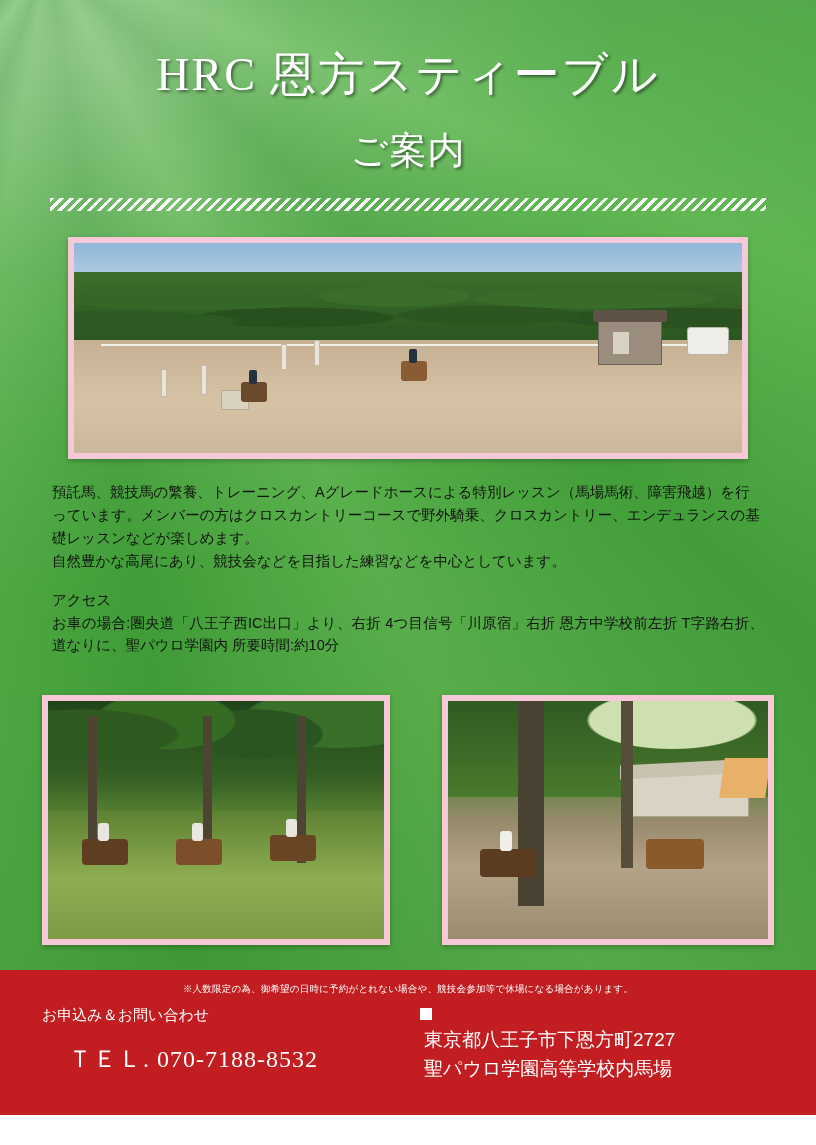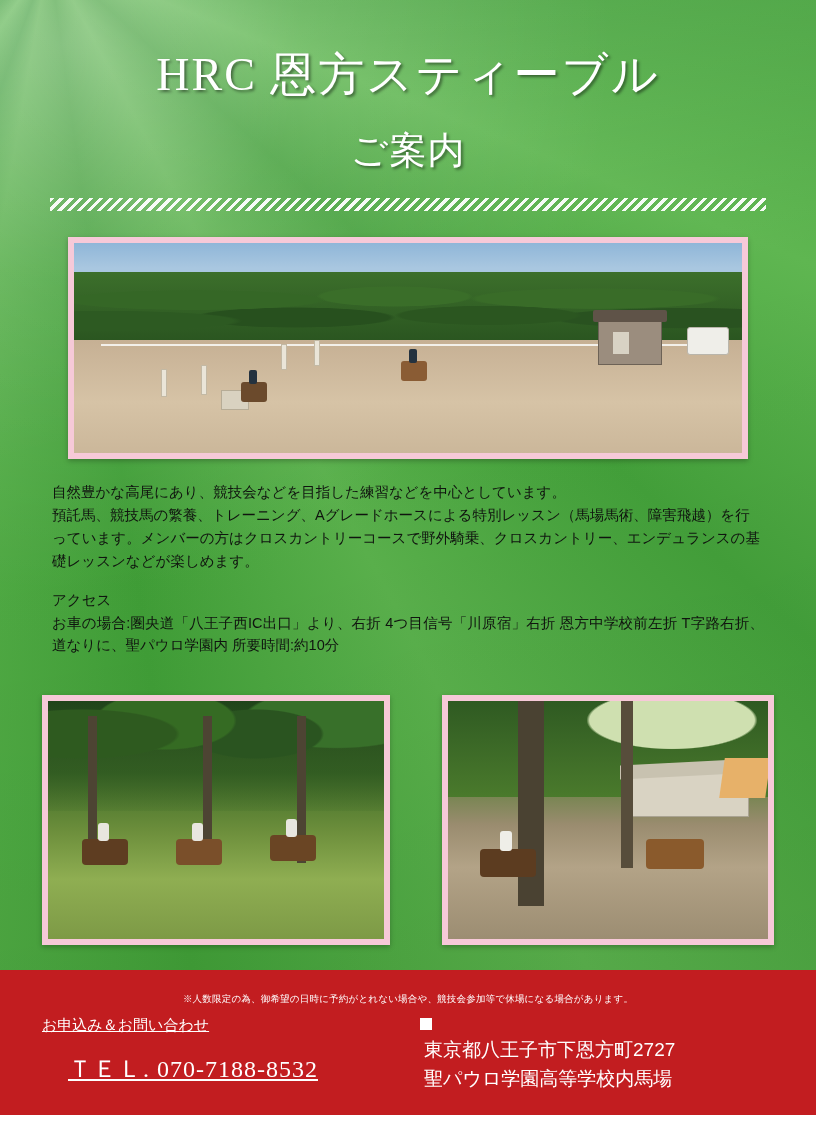--- a/index.html
+++ b/index.html
@@ -227,34 +227,33 @@
     position: absolute;
     left: 0; right: 0; bottom: 0;
     height: 145px;
     background: #c21d20;
     z-index: 4;
   }
   .footer-note {
     text-align: center;
     color: #ffffff;
     font-size: 9.5px;
-    padding-top: 23px;
+    padding-top: 13px;
     letter-spacing: 0.2px;
   }
   .footer-main {
     display: flex;
     align-items: flex-start;
     padding: 6px 0 0 0;
   }
   .footer-left {
     width: 420px;
     padding-left: 42px;
     box-sizing: border-box;
     color: #ffffff;
-    text-decoration: underline;
   }
   .contact-label {
     font-size: 15px;
     margin: 4px 0 0 0;
   }
   .tel {
     font-family: "Liberation Serif", serif;
     font-size: 24px;
     margin: 18px 0 0 26px;
     letter-spacing: 1px;
@@ -297,22 +296,22 @@
       <div class="jump j2"></div>
       <div class="jump j3"></div>
       <div class="jump j4"></div>
       <div class="box"></div>
       <div class="horse1"></div>
       <div class="horse2"></div>
     </div>
   </div>
 
   <div class="body-text">
+    <p>預託馬、競技馬の繁養、トレーニング、Aグレードホースによる特別レッスン（馬場馬術、障害飛越）を行っています。メンバーの方はクロスカントリーコースで野外騎乗、クロスカントリー、エンデュランスの基礎レッスンなどが楽しめます。</p>
     <p>自然豊かな高尾にあり、競技会などを目指した練習などを中心としています。</p>
-    <p>預託馬、競技馬の繁養、トレーニング、Aグレードホースによる特別レッスン（馬場馬術、障害飛越）を行っています。メンバーの方はクロスカントリーコースで野外騎乗、クロスカントリー、エンデュランスの基礎レッスンなどが楽しめます。</p>
     <div class="gap"></div>
     <p>アクセス</p>
     <p class="justify-wide">お車の場合:圏央道「八王子西IC出口」より、右折  4つ目信号「川原宿」右折  恩方中学校前左折  T字路右折、道なりに、聖パウロ学園内  所要時間:約10分</p>
     <div class="gap"></div>
   </div>
 
   <div class="photo-row">
     <div class="photo-frame photo-left">
       <div class="photo trail">
         <div class="canopy"></div>

